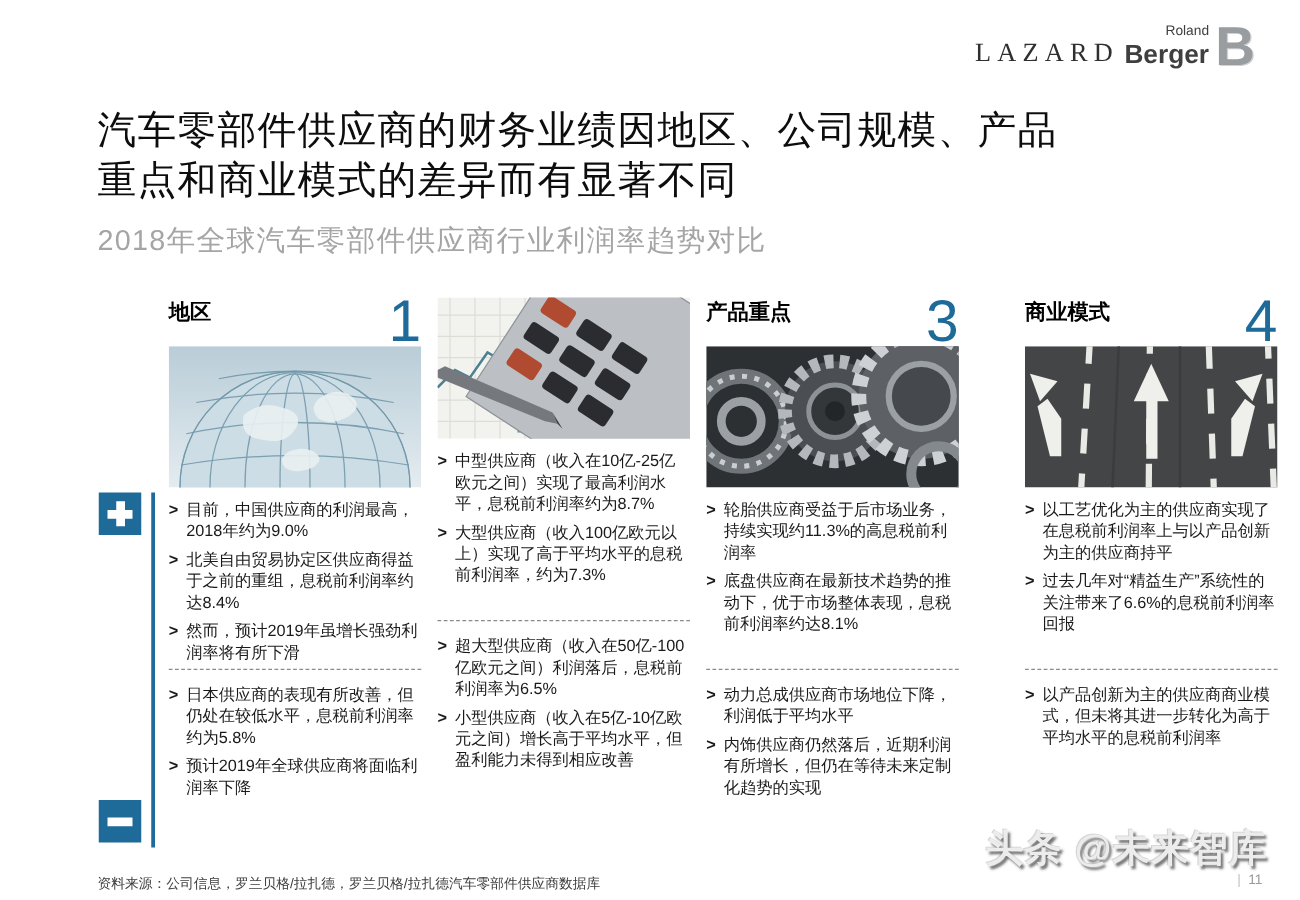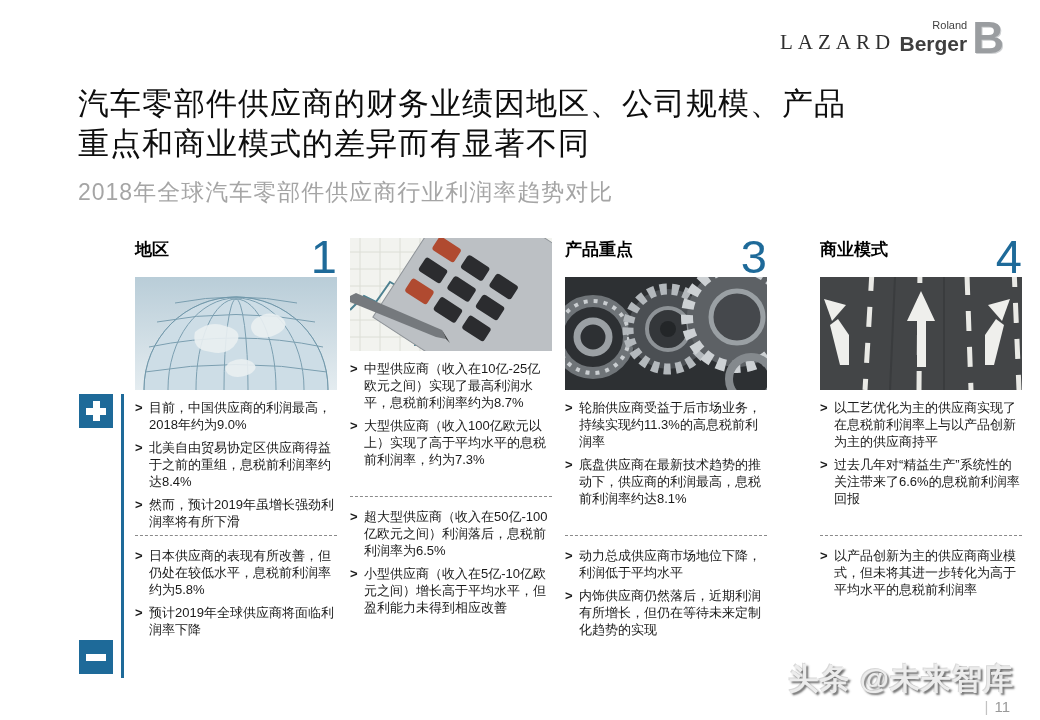--- a/index.html
+++ b/index.html
@@ -52,21 +52,21 @@
   .bullet{display:flex;font-size:13px;line-height:17px;margin-bottom:6px;color:var(--text);}
   .marker{font-weight:700;width:14px;flex:0 0 14px;}
   .btext{word-break:break-all;}
   .btext .bold{font-weight:400;}
 
   
   .source{position:absolute;left:78px;top:699px;font-size:11px;color:#3c3c3c;}
   .watermark{position:absolute;right:26px;top:659px;font-size:30px;font-weight:700;
              color:#ececec;text-shadow:2px 2px 2px rgba(90,90,90,0.85),-1px -1px 0 #d8d8d8;
              letter-spacing:1px;}
-  .pageno{position:absolute;right:30px;top:698px;font-size:15px;color:#9a9a9a;}
+  .pageno{position:absolute;right:30px;top:698px;font-size:11px;color:#9a9a9a;}
   .pageno .bar{margin-right:6px;color:#c2c2c2;}
 </style>
 </head>
 <body>
 
 <div class="slide">
 
   <div class="lazard">LAZARD</div>
   <div class="rb">
     <div class="rb-text">
@@ -227,21 +227,21 @@
         <circle cx="186" cy="102" r="22" fill="none" stroke="#84898d" stroke-width="8"></circle>
       </svg>
     </div>
     <div class="bullets-top">
         <div class="bullet">
           <span class="marker">&gt;</span>
           <span class="btext"><span class="bold">轮胎供应商</span><span>受益于后市场业务，持续实现约11.3%的高息税前利润率</span></span>
         </div>
         <div class="bullet">
           <span class="marker">&gt;</span>
-          <span class="btext"><span class="bold">底盘供应商</span><span>在最新技术趋势的推动下，供应商的利润最高，息税前利润率约达8.1%</span></span>
+          <span class="btext"><span class="bold">底盘供应商</span><span>在最新技术趋势的推动下，优于市场整体表现，息税前利润率约达8.1%</span></span>
         </div>
       </div>
     <div class="hdash"></div>
     <div class="bullets-bottom">
         <div class="bullet">
           <span class="marker">&gt;</span>
           <span class="btext"><span class="bold">动力总成供应商</span><span>市场地位下降，利润低于平均水平</span></span>
         </div>
         <div class="bullet">
           <span class="marker">&gt;</span>
@@ -287,18 +287,19 @@
       </div>
     <div class="hdash"></div>
     <div class="bullets-bottom">
         <div class="bullet">
           <span class="marker">&gt;</span>
           <span class="btext"><span class="bold">以产品创新为主的供应商</span><span>商业模式，但未将其进一步转化为高于平均水平的息税前利润率</span></span>
         </div>
       </div>
   </div>
 
+  <div class="source">资料来源：公司信息，罗兰贝格/拉扎德，罗兰贝格/拉扎德汽车零部件供应商数据库</div>
   <div class="watermark">头条 @未来智库</div>
   <div class="pageno">
     <span class="bar">|</span><span>11</span>
   </div>
 
 </div>
 
 </body></html>

